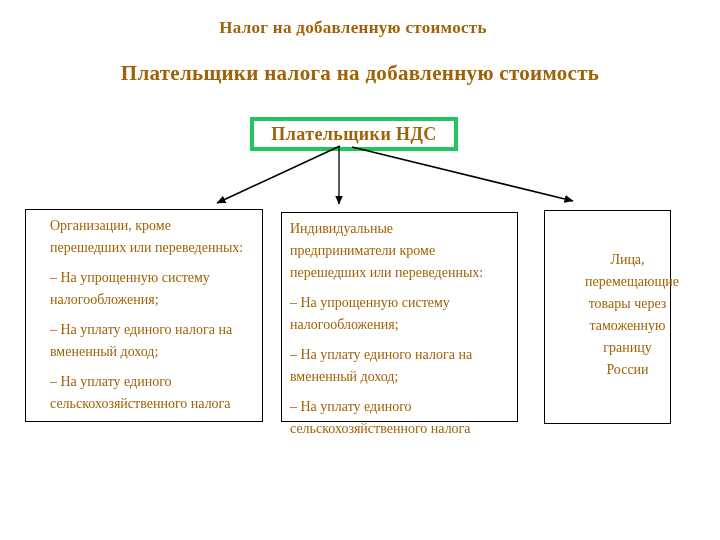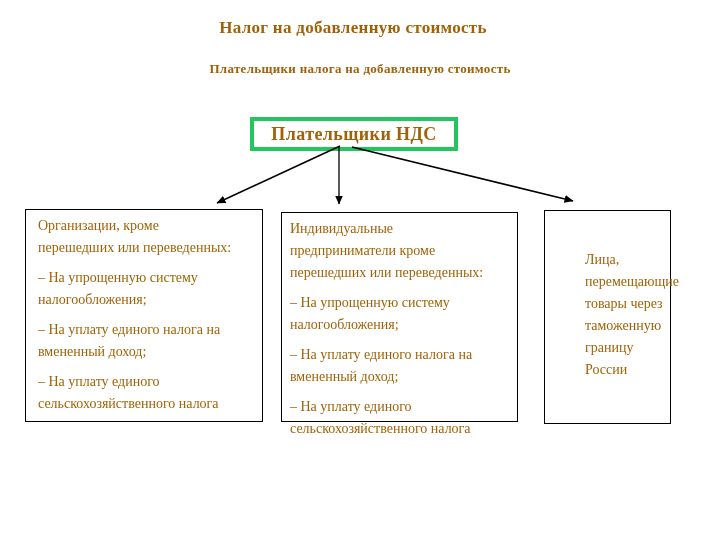--- a/index.html
+++ b/index.html
@@ -19,21 +19,21 @@
     text-align: center;
     font-size: 17px;
     font-weight: bold;
     letter-spacing: 0.3px;
   }
   .page-subtitle {
     position: absolute;
     top: 61px; left: 0;
     width: 720px;
     text-align: center;
-    font-size: 13px;
+    font-size: 21px;
     font-weight: bold;
     letter-spacing: 0.3px;
   }
   .root-box {
     position: absolute;
     left: 250px; top: 117px;
     width: 200px; height: 26px;
     border: 4px solid #22c55e;
     background: #ffffff;
     text-align: center;
@@ -56,30 +56,31 @@
     line-height: 22px;
     box-sizing: border-box;
   }
   .branch-box p {
     margin: 0 0 8px 0;
     white-space: pre-line;
   }
   .box-organizations {
     left: 25px; top: 209px;
     width: 238px; height: 213px;
-    padding: 5px 6px 0 12px;
+    padding: 5px 6px 0 24px;
   }
   .box-entrepreneurs {
     left: 281px; top: 212px;
     width: 237px; height: 210px;
     padding: 5px 20px 0 8px;
   }
   .box-persons {
     left: 544px; top: 210px;
     width: 127px; height: 214px;
+    text-align: center;
     padding-left: 40px;
   }
   .box-persons p {
     margin: 38px 0 0 0;
     white-space: pre-line;
   }
 </style>
 </head>
 <body>
 

